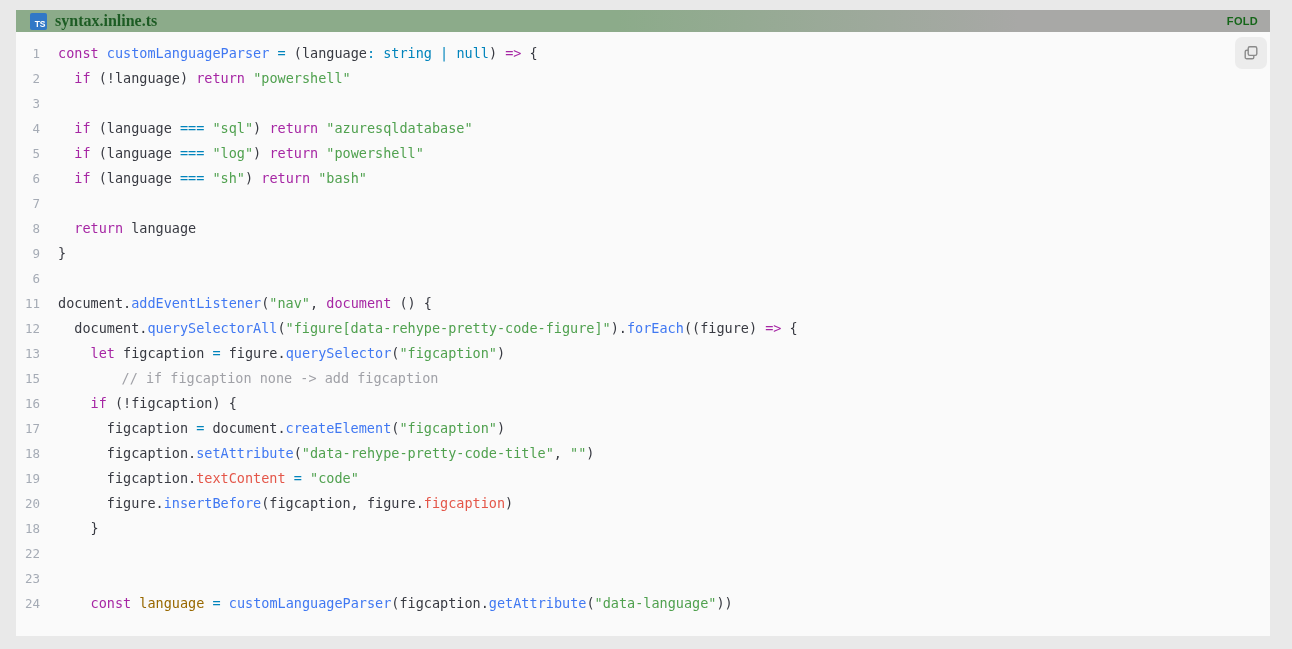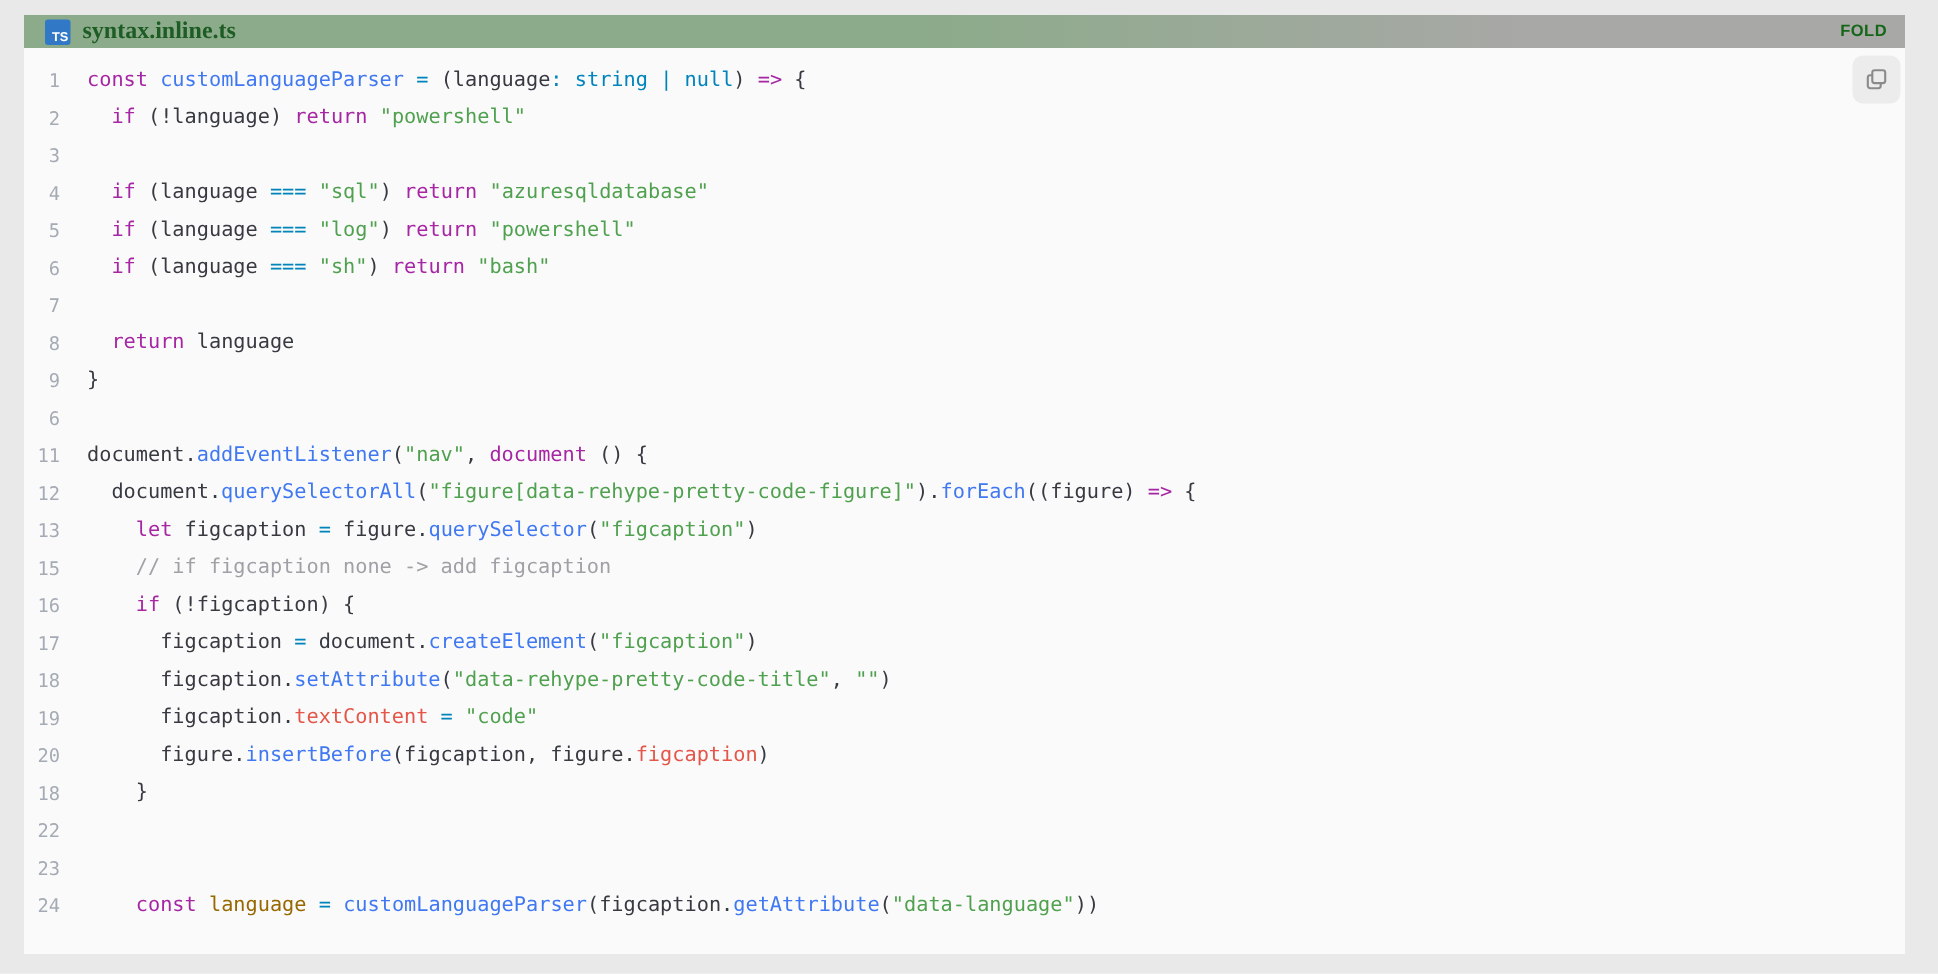--- a/index.html
+++ b/index.html
@@ -92,21 +92,21 @@
     text-align: right;
     font-size: 12.5px;
     color: var(--ln-color, #a5abb5);
     user-select: none;
   }
   .ltext { margin-left: 18px; }
   .tok-k { color: var(--tok-k, #a626a4); }
   .tok-f { color: var(--tok-f, #4078f2); }
   .tok-o { color: var(--tok-o, #0184bc); }
   .tok-s { color: var(--tok-s, #50a14f); }
-  .tok-c { color: var(--tok-c, #a0a1a7); }
+  .tok-c { color: var(--tok-c, #a0a1a7); margin-left: 31px; }
   .tok-p { color: var(--tok-p, #383a42); }
   .tok-r { color: var(--tok-r, #e45649); }
   .tok-v { color: var(--tok-v, #986801); }
 </style>
 </head>
 <body>
 
 <div class="codeblock">
   <div class="header">
     <span class="ts-badge">

